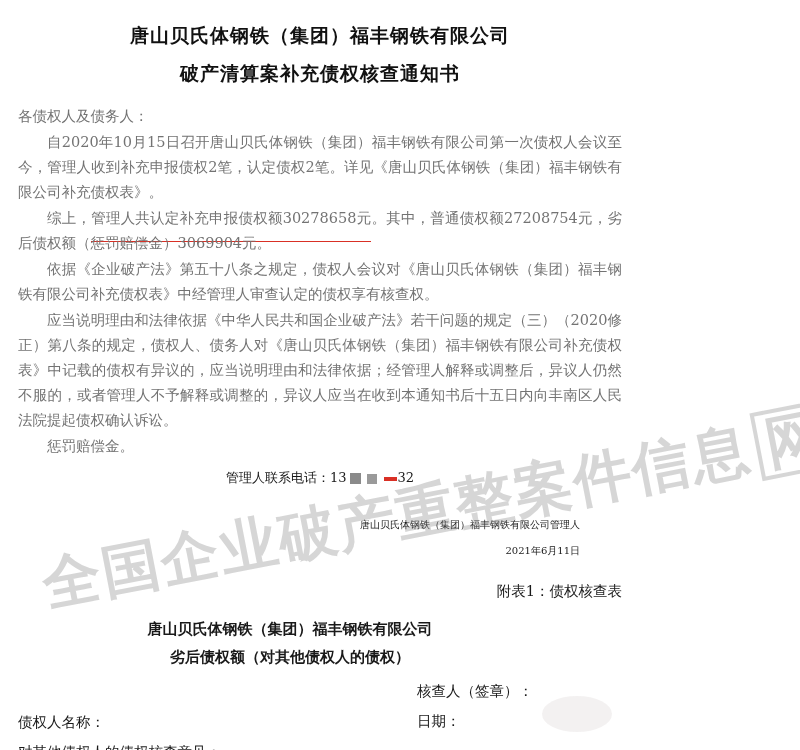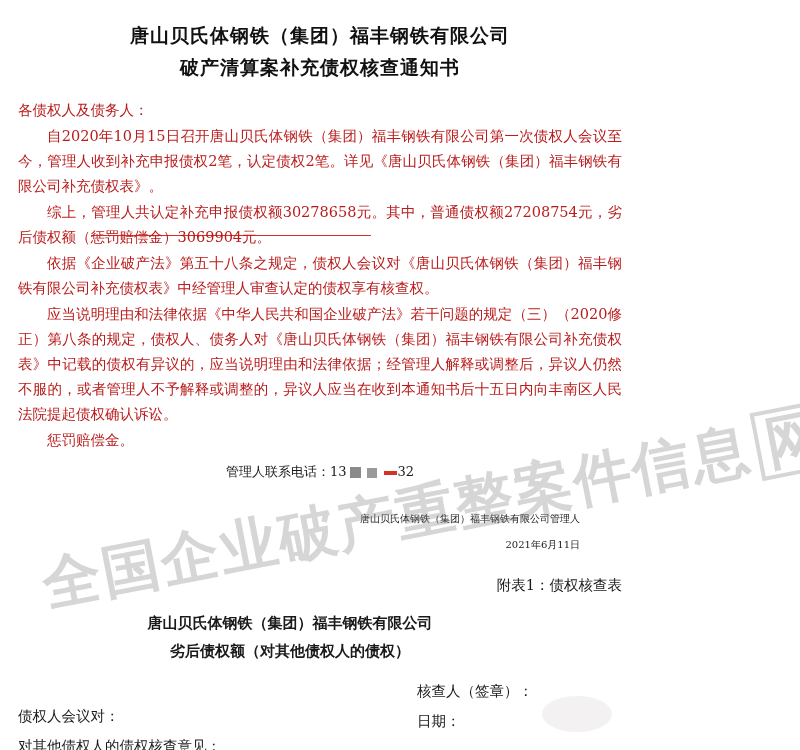--- a/index.html
+++ b/index.html
@@ -29,28 +29,28 @@
     margin-top: 6px;
   }
   .title-line {
     font-size: 19px;
     font-weight: bold;
     letter-spacing: 1px;
     line-height: 30px;
     color: #111;
   }
   .title-line.second {
-    margin-top: 2px;
+    margin-top: 8px;
   }
 
   .body-text {
     margin-top: 16px;
     font-size: 14.5px;
     line-height: 25px;
-    color: #b91c1c;
+    color: #737373;
   }
   .para {
     margin: 0 0 1px 0;
     text-align: justify;
     text-justify: inter-ideograph;
   }
   .indent {
     text-indent: 2em;
   }
 
@@ -194,21 +194,21 @@
   </div>
 
   <div class="attach-label">附表1：债权核查表</div>
 
   <div class="form-title">
     <div>唐山贝氏体钢铁（集团）福丰钢铁有限公司</div>
     <div>劣后债权额（对其他债权人的债权）</div>
   </div>
 
   <div class="form-fields">
-    <div>债权人会议对：</div>
+    <div>债权人名称：</div>
     <div>对其他债权人的债权核查意见：</div>
   </div>
 
   <div class="footer-fields">
     <div>核查人（签章）：</div>
     <div>日期：</div>
   </div>
 
   <div class="stamp-ghost"></div>
 

